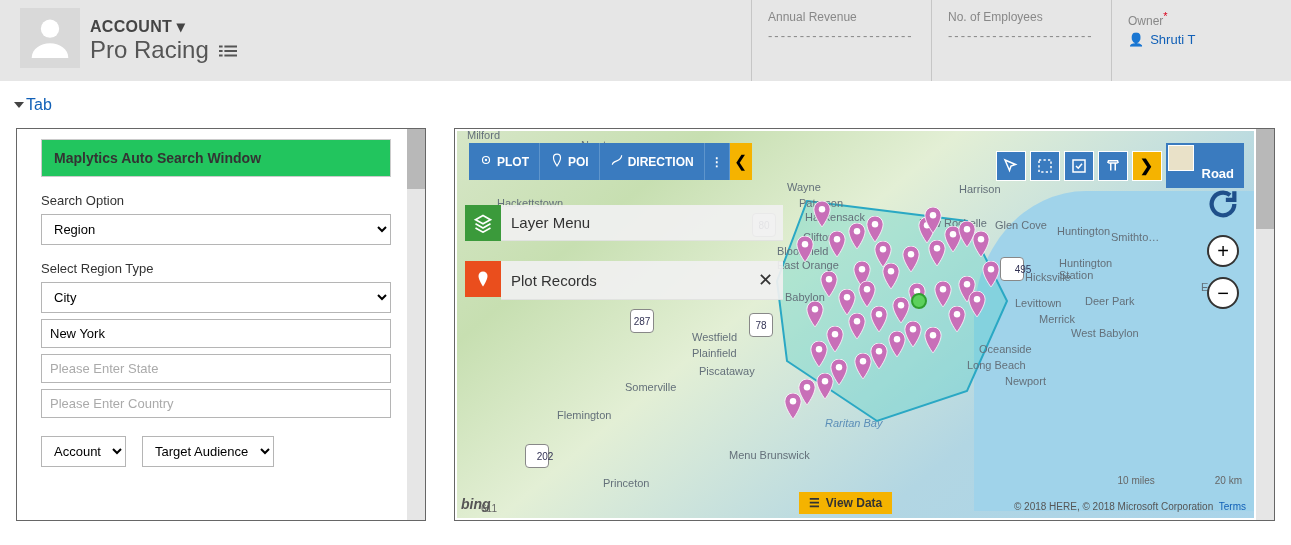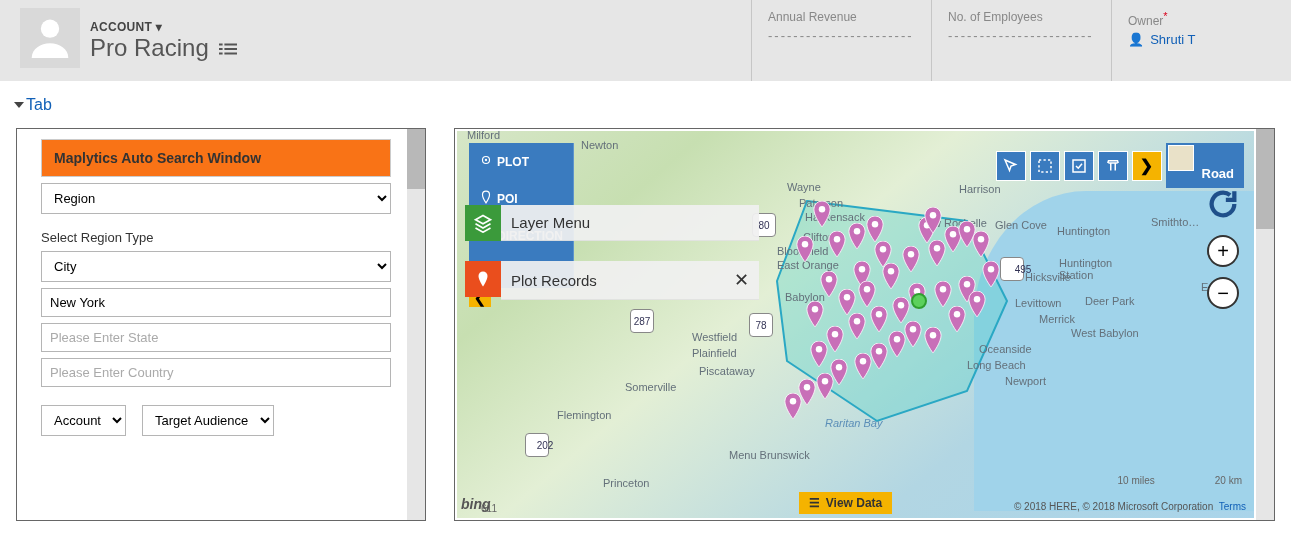--- a/index.html
+++ b/index.html
@@ -2,21 +2,21 @@
 <html><head>
 <meta charset="utf-8">
 <style>
 * { box-sizing: border-box; margin: 0; padding: 0; font-family: "Segoe UI", Tahoma, sans-serif; }
 body { background: #fff; width: 1291px; height: 545px; overflow: hidden; }
 
 .header { background: #e6e6e6; height: 82px; display: flex; border-bottom: 1px solid #fff; }
 .avatar-box { width: 60px; height: 60px; background: #d9d9d9; margin: 8px 10px 8px 20px; display: flex; align-items: center; justify-content: center; }
 .avatar-icon svg { width: 44px; height: 44px; fill: #fff; }
 .title-area { display: flex; flex-direction: column; justify-content: center; }
-.account-label { font-size: 12px; font-weight: 600; color: #444; letter-spacing: 0.3px; }
+.account-label { font-size: 16px; font-weight: 600; color: #444; letter-spacing: 0.3px; }
 .account-name { font-size: 24px; color: #555; font-weight: 300; display: flex; align-items: center; gap: 10px; }
 .hscroll-icon svg { width: 18px; height: 14px; }
 .spacer { flex: 1; }
 .fields { display: flex; height: 100%; }
 .field { border-left: 1px solid #c6c6c6; padding: 10px 12px 0 16px; min-width: 180px; }
 .field-label { font-size: 12px; color: #888; }
 .field-value { font-size: 13px; color: #444; margin-top: 4px; display: flex; align-items: center; gap: 6px; }
 .dashed { letter-spacing: 2px; color: #888; }
 .owner-asterisk { color: #d9001b; vertical-align: super; font-size: 11px; }
 .owner-link { color: #1160b7; cursor: pointer; }
@@ -26,53 +26,53 @@
 .tab-header { color: #1160b7; font-size: 16px; display: flex; align-items: center; gap: 4px; }
 .tab-triangle { width: 0; height: 0; border-top: 5px solid transparent; border-bottom: 5px solid transparent; border-left: 6px solid #444; transform: rotate(90deg); }
 .panels { display: flex; gap: 28px; margin-top: 14px; }
 .panel { border: 1px solid #666; flex: 1; height: 393px; position: relative; }
 
 
 .left-panel { width: 410px; flex: 0 0 410px; display: flex; }
 .form-area { flex: 1; padding: 10px 16px 14px 24px; overflow-y: auto; }
 .scrollbar-left { width: 18px; background: #e6e6e6; position: relative; }
 .scrollbar-thumb { position: absolute; top: 0; left: 0; right: 0; height: 60px; background: #b8b8b8; }
-.legend-box { background: #f97316; border: 1px solid #cbcbcb; padding: 10px 12px; font-weight: 600; font-size: 14px; color: #333; }
+.legend-box { background: #22c55e; border: 1px solid #cbcbcb; padding: 10px 12px; font-weight: 600; font-size: 14px; color: #333; }
 .form-label { font-size: 13px; color: #333; margin-top: 16px; display: block; }
 .form-select, .form-input { width: 100%; border: 1px solid #b5b5b5; padding: 6px 8px; margin-top: 6px; font-size: 13px; background: #fff; }
 .form-input::placeholder { color: #aaa; }
 .ds-row { display: flex; gap: 16px; margin-top: 18px; }
 .ds-select { border: 1px solid #b5b5b5; padding: 6px 8px; font-size: 13px; background: #fff; }
 
 
 .right-panel { flex: 1; position: relative; overflow: hidden; }
 .scrollbar-right { position: absolute; right: 0; top: 0; width: 18px; background: #e6e6e6; height: 100%; }
 .scrollbar-right .scrollbar-thumb { height: 100px; }
 .map-inner { position: absolute; inset: 2px 20px 2px 2px; background: linear-gradient(140deg, #d6e6c7 0%, #c7dfb1 20%, #e3efd5 40%, #b2d6e3 70%, #a9d4ea 100%); overflow: hidden; }
 .water { position: absolute; background: #a0d3ea; }
 
 
-.map-toolbar { position: absolute; top: 12px; left: 12px; display: flex; flex-direction: column; }
+.map-toolbar { position: absolute; top: 12px; left: 12px; display: flex; }
 .tb-btn { background: #3a7bbf; color: #fff; font-size: 12px; font-weight: 700; padding: 10px 10px; border-right: 1px solid #5e95cc; display: flex; align-items: center; gap: 4px; cursor: pointer; }
 .tb-yellow { background: #f5b300; color: #000; width: 22px; display: flex; align-items: center; justify-content: center; }
 .tb-icon svg { width: 14px; height: 14px; }
 
 
 .maptools { position: absolute; top: 12px; right: 10px; display: flex; gap: 4px; align-items: center; }
 .tool { width: 30px; height: 30px; background: #3a7bbf; display: flex; align-items: center; justify-content: center; cursor: pointer; border: 1px solid #fff; }
 .tool svg { width: 18px; height: 18px; stroke: #fff; fill: none; }
 .tool.yellow { background: #f5b300; }
 .maptype { background: #3a7bbf; color: #fff; font-size: 13px; font-weight: 700; padding: 23px 10px 7px 36px; position: relative; }
 .maptype-icon { position: absolute; left: 2px; top: 2px; width: 26px; height: 26px; background: #e9e1c8; border:1px solid #fff;}
 
 
 .layer-bar { position: absolute; left: 8px; top: 74px; display: flex; align-items: stretch; }
 .layer-icon { width: 36px; height: 36px; background: #3b9a3b; display: flex; align-items: center; justify-content: center; }
 .layer-icon.orange { background: #ea4e1d; }
-.layer-label { background: rgba(240,240,240,0.93); width: 258px; padding: 8px 10px; font-size: 15px; color: #333; display:flex; align-items:center; justify-content: space-between; border-bottom:1px solid rgba(0,0,0,0.05);}
+.layer-label { background: rgba(240,240,240,0.93); width: 282px; padding: 8px 10px; font-size: 15px; color: #333; display:flex; align-items:center; justify-content: space-between; border-bottom:1px solid rgba(0,0,0,0.05);}
 .close-x { font-size: 18px; color: #333; cursor: pointer; }
 
 
 .ctrl-stack { position: absolute; right: 14px; top: 56px; display: flex; flex-direction: column; gap: 10px; align-items: center; }
 .circle-btn { width: 32px; height: 32px; border-radius: 50%; border: 2px solid #333; background: #fff; display: flex; align-items: center; justify-content: center; font-size: 20px; cursor: pointer; }
 .refresh-btn svg { width: 34px; height: 34px; }
 
 
 .pin { position: absolute; width: 20px; height: 26px; }
 .pin svg { width: 100%; height: 100%; }
@@ -142,20 +142,21 @@
     <span class="tab-triangle"></span>
     <span>Tab</span>
   </div>
 
   <div class="panels">
 
     <div class="panel left-panel">
       <div class="form-area">
         <div class="legend-box">Maplytics Auto Search Window</div>
 
+        <label class="form-label">Search Option</label>
         <select class="form-select">
           <option>Region</option>
         </select>
 
         <label class="form-label">Select Region Type</label>
         <select class="form-select">
           <option>City</option>
         </select>
 
         <input class="form-input" value="New York" style="">
@@ -187,21 +188,21 @@
         <span class="mlabel" style="left:342px;top:66px;">Paterson</span>
         <span class="mlabel" style="left:348px;top:80px;">Hackensack</span>
         <span class="mlabel" style="left:346px;top:100px;">Clifton</span>
         <span class="mlabel" style="left:320px;top:114px;">Bloomfield</span>
         <span class="mlabel" style="left:320px;top:128px;">East Orange</span>
         <span class="mlabel" style="left:328px;top:160px;">Babylon</span>
         <span class="mlabel" style="left:462px;top:86px;">New Rochelle</span>
         <span class="mlabel" style="left:502px;top:52px;">Harrison</span>
         <span class="mlabel" style="left:538px;top:88px;">Glen Cove</span>
         <span class="mlabel" style="left:600px;top:94px;">Huntington</span>
-        <span class="mlabel" style="left:654px;top:85px;margin-left:40px;">Smithto…</span>
+        <span class="mlabel" style="left:654px;top:100px;">Smithto…</span>
         <span class="mlabel" style="left:602px;top:126px; white-space:pre;">Huntington
 Station</span>
         <span class="mlabel" style="left:568px;top:140px;">Hicksville</span>
         <span class="mlabel" style="left:558px;top:166px;">Levittown</span>
         <span class="mlabel" style="left:582px;top:182px;">Merrick</span>
         <span class="mlabel" style="left:628px;top:164px;">Deer Park</span>
         <span class="mlabel" style="left:614px;top:196px;">West Babylon</span>
         <span class="mlabel" style="left:522px;top:212px;">Oceanside</span>
         <span class="mlabel" style="left:510px;top:228px;">Long Beach</span>
         <span class="mlabel" style="left:548px;top:244px;">Newport</span>
@@ -211,21 +212,21 @@
         <span class="mlabel" style="left:242px;top:234px;">Piscataway</span>
         <span class="mlabel" style="left:168px;top:250px;">Somerville</span>
         <span class="mlabel" style="left:100px;top:278px;">Flemington</span>
         <span class="mlabel" style="left:272px;top:318px;">Menu Brunswick</span>
         <span class="mlabel" style="left:146px;top:346px;">Princeton</span>
         <span class="mlabel" style="left:368px;top:286px; color:#5c8fb8; font-style:italic;">Raritan Bay</span>
 
         <div class="shield" style="left:295px;top:82px;">80</div>
         <div class="shield" style="left:173px;top:178px;">287</div>
         <div class="shield" style="left:292px;top:182px;">78</div>
-        <div class="shield" style="left:68px;top:302px;padding-left:16px;">202</div>
+        <div class="shield" style="left:68px;top:313px;padding-left:16px;">202</div>
         <div class="shield" style="left:543px;top:126px;padding-left:22px;">495</div>
 
         <div id="pins">
             <div class="pin" style="left: 338px; top: 105px;"><svg viewBox="0 0 24 32">
                 <path d="M12 0a10 10 0 00-10 10c0 9 10 22 10 22s10-13 10-22A10 10 0 0012 0z" fill="#c86fb8" stroke="#fff" stroke-width="1"></path>
                 <circle cx="12" cy="10" r="4" fill="#fff"></circle>
               </svg></div>
             <div class="pin" style="left: 355px; top: 70px;"><svg viewBox="0 0 24 32">
                 <path d="M12 0a10 10 0 00-10 10c0 9 10 22 10 22s10-13 10-22A10 10 0 0012 0z" fill="#c86fb8" stroke="#fff" stroke-width="1"></path>
                 <circle cx="12" cy="10" r="4" fill="#fff"></circle>

